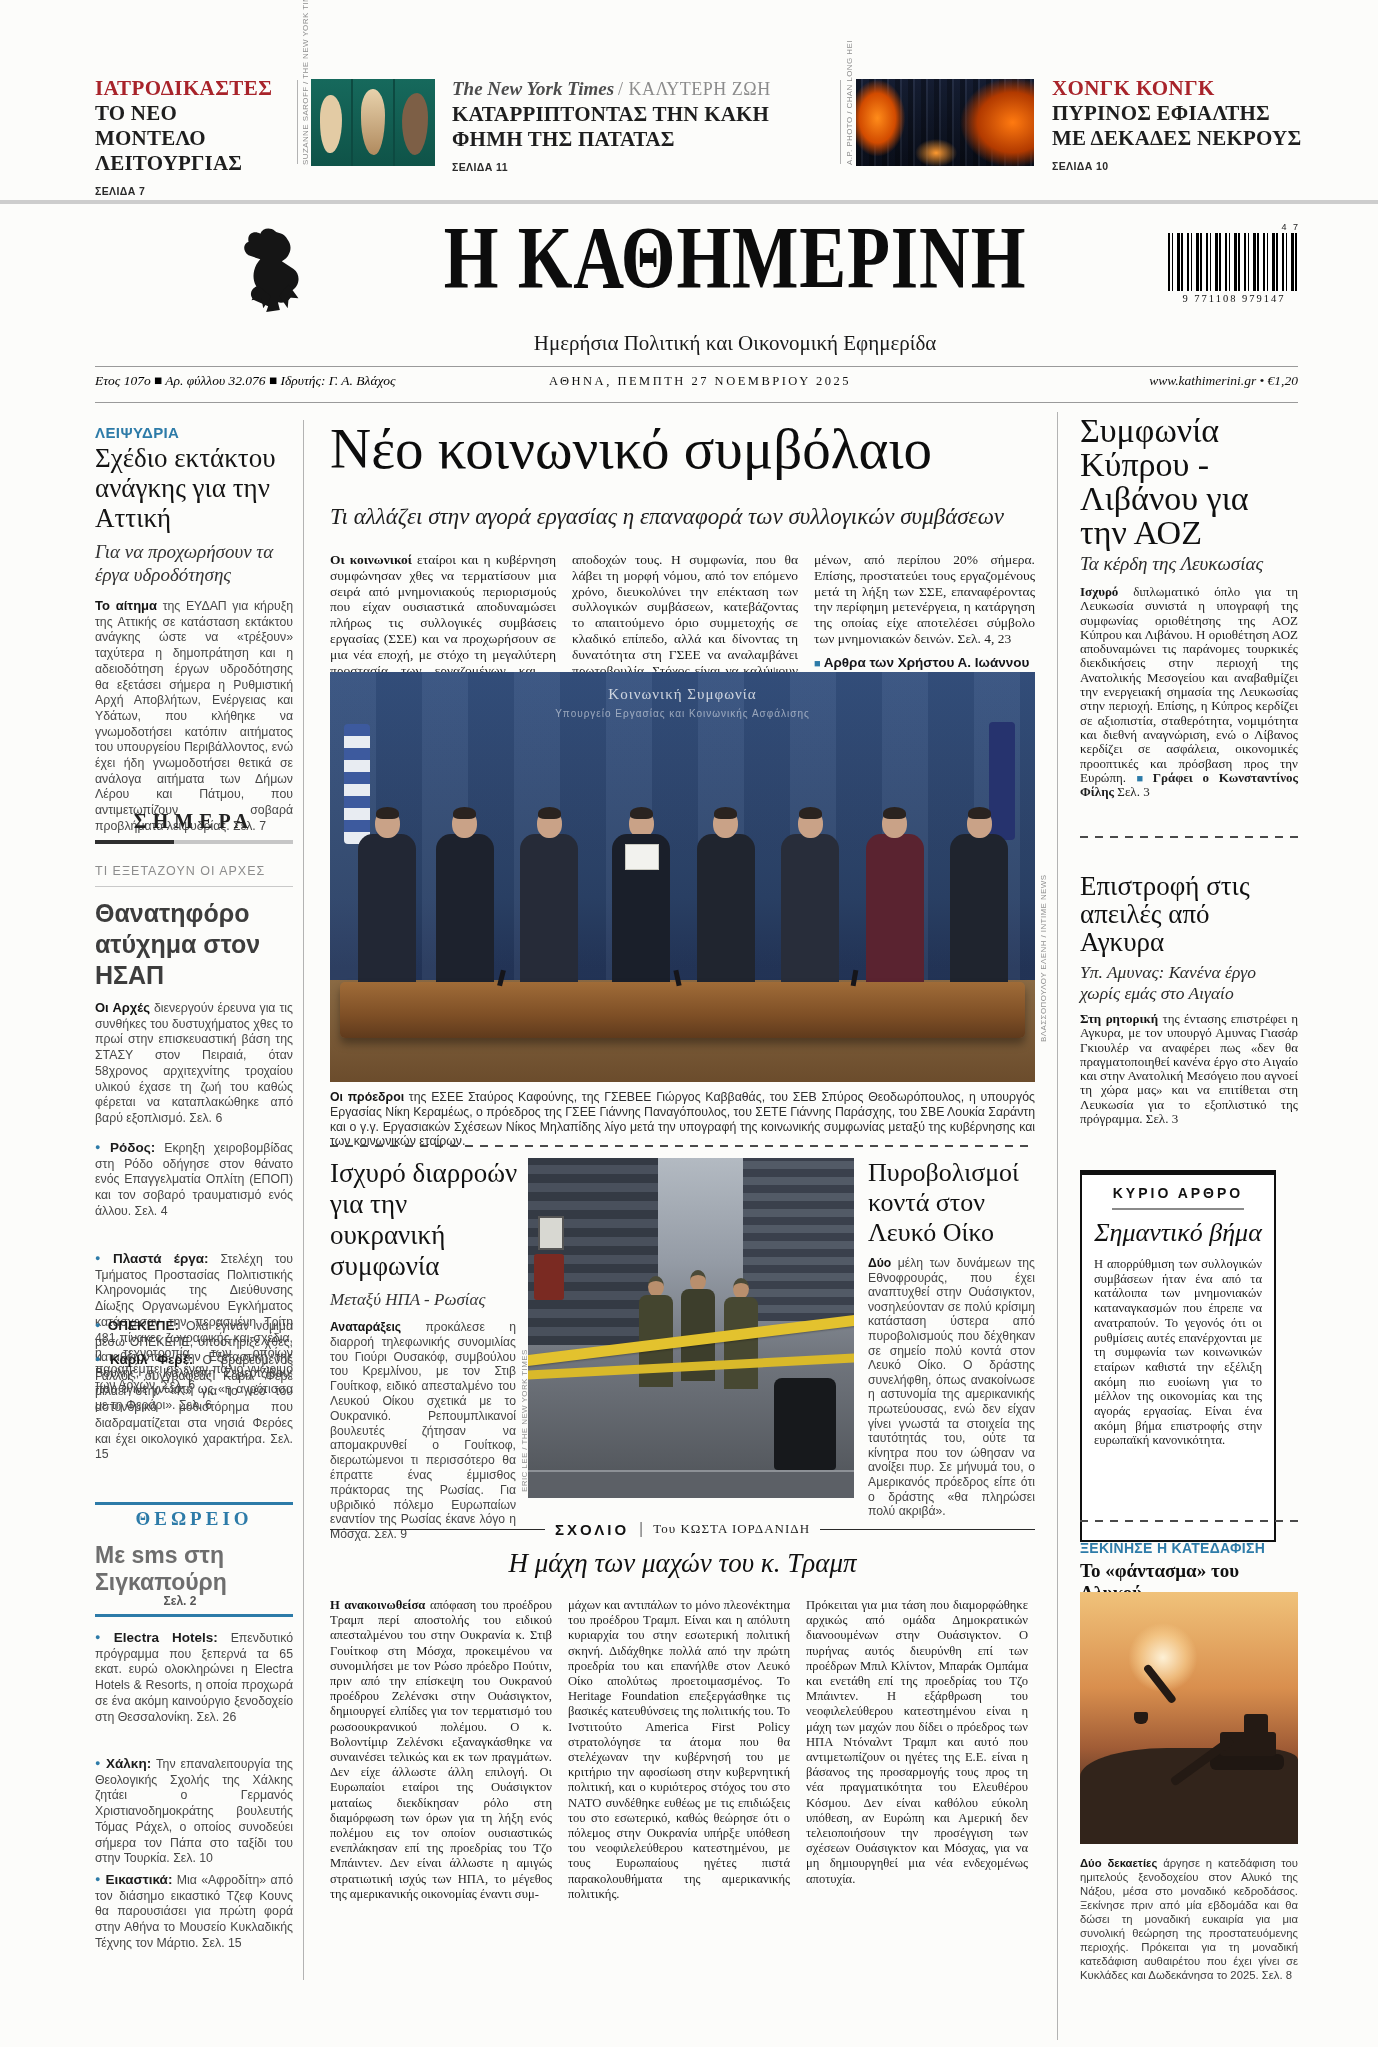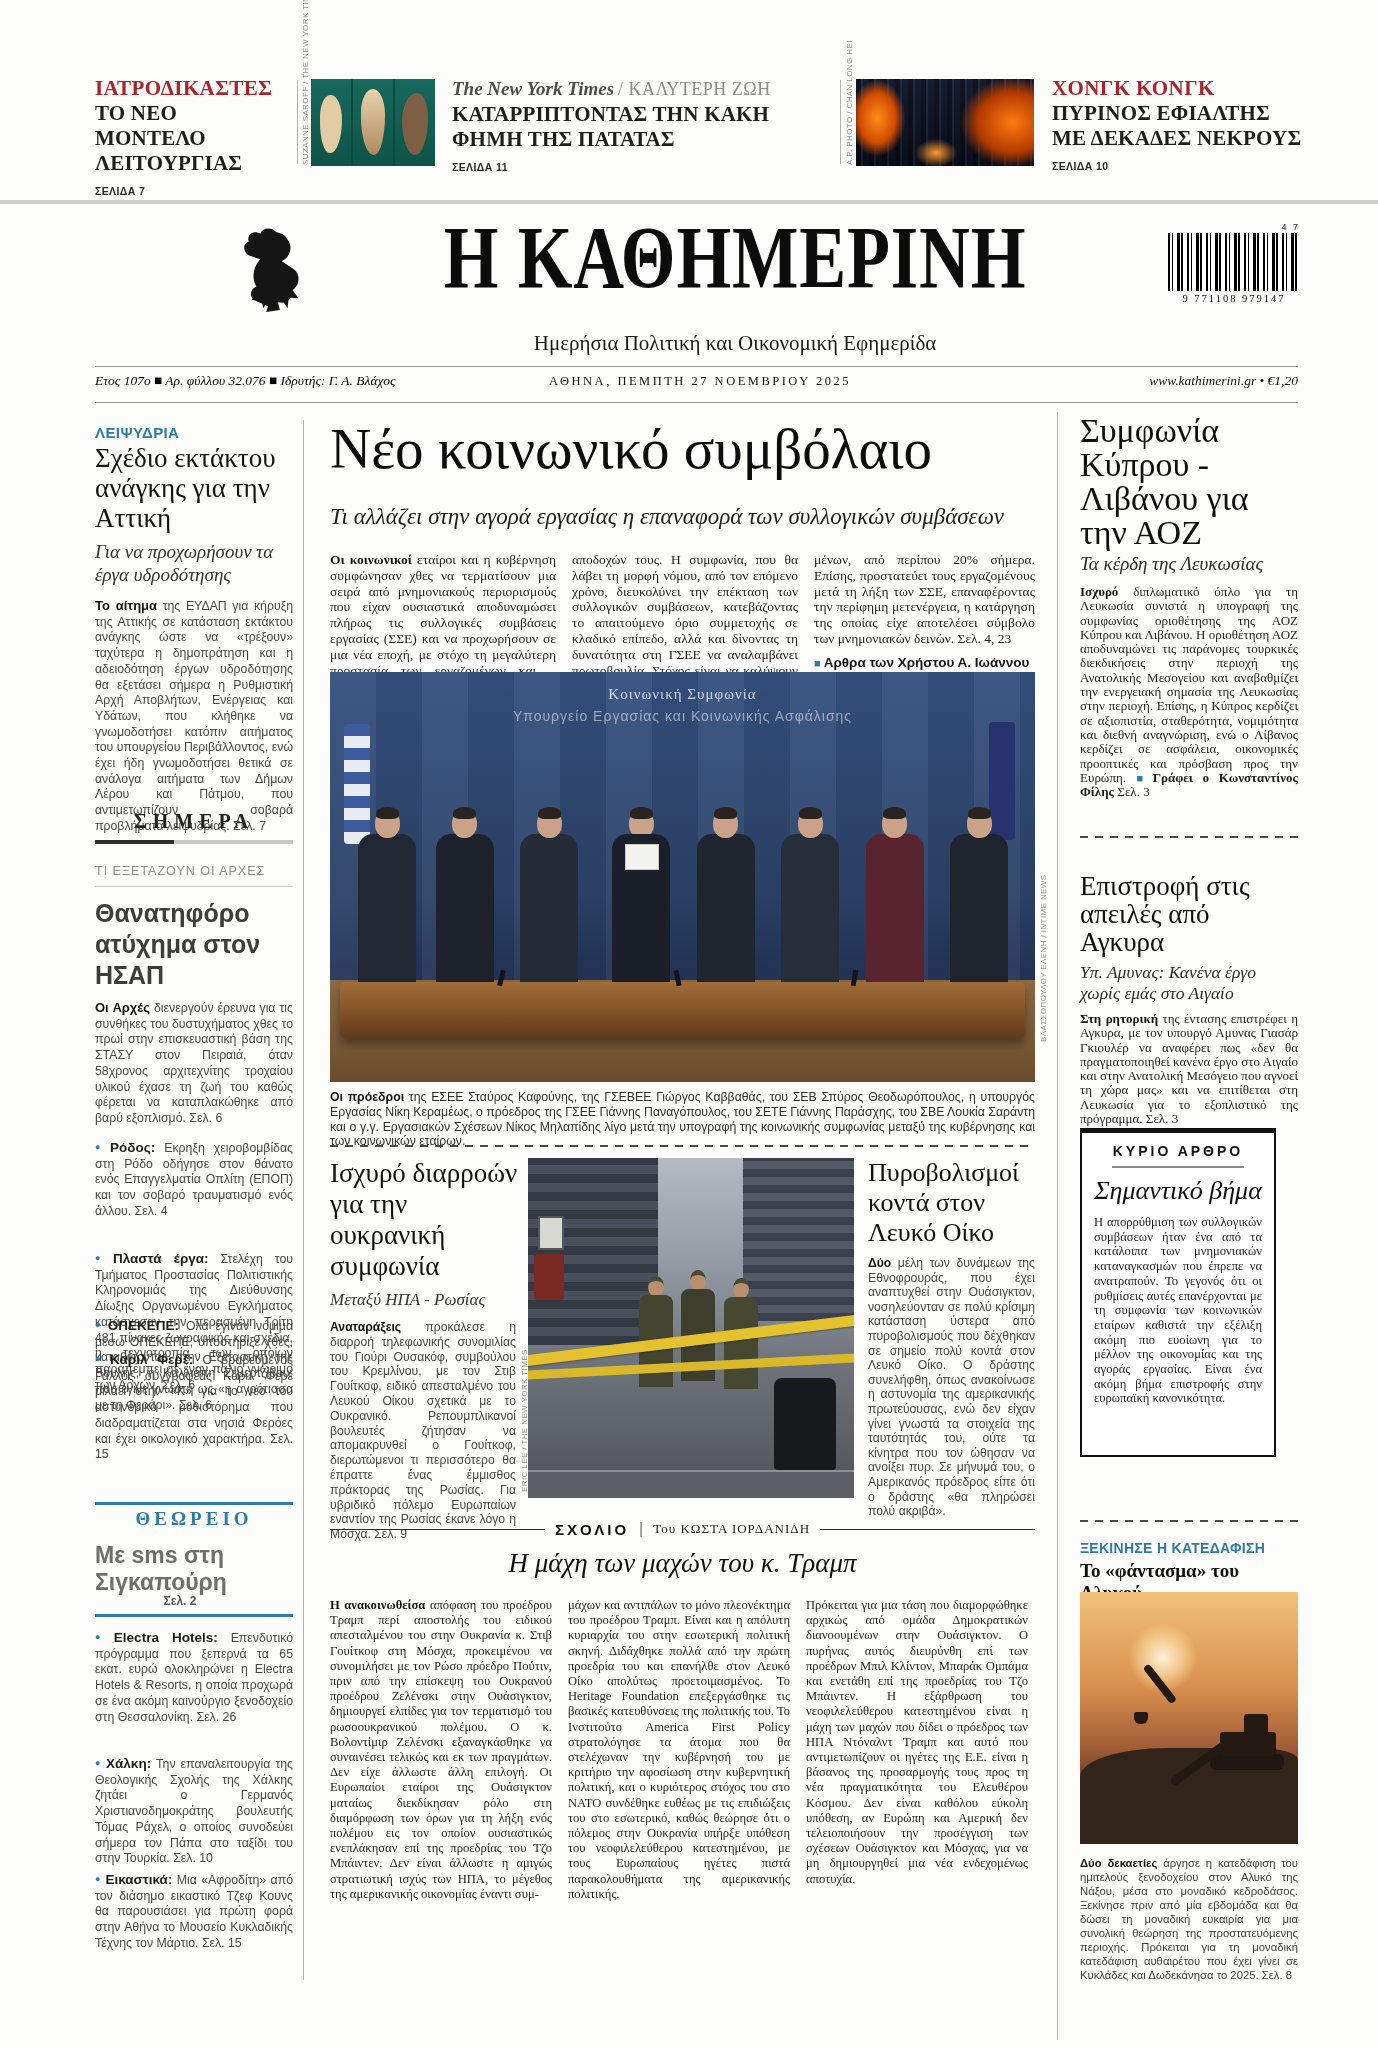--- a/index.html
+++ b/index.html
@@ -138,21 +138,21 @@
   </div>
   <div class="abs body-serif just" style="left:572px;top:552px;width:226px;font-size:13.5px;line-height:15.8px">αποδοχών τους. Η συμφωνία, που θα λάβει τη μορφή νόμου, από τον επόμενο χρόνο, διευκολύνει την επέκταση των συλλογικών συμβάσεων, κατεβάζοντας το απαιτούμενο όριο συμμετοχής σε κλαδικό επίπεδο, αλλά και δίνοντας τη δυνατότητα στη ΓΣΕΕ να αναλαμβάνει πρωτοβουλία. Στόχος είναι να καλύψουν οι ΣΣΕ το 80% των εργαζο-</div>
   <div class="abs body-serif just" style="left:814px;top:552px;width:221px;font-size:13.5px;line-height:15.8px">μένων, από περίπου 20% σήμερα. Επίσης, προστατεύει τους εργαζομένους μετά τη λήξη των ΣΣΕ, επαναφέροντας την περίφημη μετενέργεια, η κατάργηση της οποίας είχε αποτελέσει σύμβολο των μνημονιακών δεινών. Σελ. 4, 23</div>
   <div class="abs sans" style="left:814px;top:655px;width:221px;font-size:13.5px;line-height:16.5px;font-weight:bold;color:#15151a">
     <span class="sq" style="margin-left:0">■</span><span>Αρθρα των Χρήστου Α. Ιωάννου και Γιάννη Καρούζου Σελ. 23</span>
   </div>
 
   <div class="photo" style="left:330px;top:672px;width:705px;height:410px;background:linear-gradient(180deg,#35517f 0%,#2b4268 55%,#24365a 72%)">
     <div style="position:absolute;left:0;top:0;right:0;height:76%;background:repeating-linear-gradient(90deg,rgba(255,255,255,.045) 0 46px,rgba(0,0,0,.05) 46px 92px)"></div>
     <div class="serif center" style="position:absolute;left:0;top:14px;width:100%;color:rgba(255,255,255,.75);font-size:15px;letter-spacing:1px">Κοινωνική Συμφωνία</div>
-    <div class="sans center" style="position:absolute;left:0;top:36px;width:100%;color:rgba(255,255,255,.5);font-size:14px;letter-spacing:1px">Υπουργείο Εργασίας και Κοινωνικής Ασφάλισης</div>
+    <div class="sans center" style="position:absolute;left:0;top:36px;width:100%;color:rgba(255,255,255,.5);font-size:10px;letter-spacing:1px">Υπουργείο Εργασίας και Κοινωνικής Ασφάλισης</div>
     <div style="position:absolute;left:0;bottom:0;width:100%;height:25%;background:linear-gradient(180deg,#8a6a44,#6b4c2c)"></div>
     <div style="position:absolute;left:14px;top:52px;width:26px;height:120px;background:repeating-linear-gradient(180deg,#3d5a9e 0 12px,#e8ecf2 12px 24px);border-radius:4px"></div>
     <div style="position:absolute;right:20px;top:50px;width:26px;height:118px;background:#26336e;border-radius:4px"></div>
     <div class="person" style="left:4%;bottom:96px">
         <div class="head"></div>
         <div class="torso" style="background:#222734"></div>
       </div>
     <div class="person" style="left:15%;bottom:96px">
         <div class="head"></div>
         <div class="torso" style="background:#1d222d"></div>
@@ -254,21 +254,21 @@
     <span>διπλωματικό όπλο για τη Λευκωσία συνιστά η υπογραφή της συμφωνίας οριοθέτησης της ΑΟΖ Κύπρου και Λιβάνου. Η οριοθέτηση ΑΟΖ αποδυναμώνει τις παράνομες τουρκικές διεκδικήσεις στην περιοχή της Ανατολικής Μεσογείου και αναβαθμίζει την ενεργειακή σημασία της Λευκωσίας στην περιοχή. Επίσης, η Κύπρος κερδίζει σε αξιοπιστία, σταθερότητα, νομιμότητα και διεθνή αναγνώριση, ενώ ο Λίβανος κερδίζει σε ασφάλεια, οικονομικές προοπτικές και πρόσβαση προς την Ευρώπη.</span><span class="sq">■</span><b>Γράφει ο Κωνσταντίνος Φίλης</b> <span>Σελ. 3</span>
   </div>
   <div class="dashed" style="left:1080px;top:836px;width:218px"></div>
   <div class="abs serif" style="left:1080px;top:872px;width:218px;font-size:27px;line-height:28px;color:#101010">Επιστροφή στις απειλές από Αγκυρα</div>
   <div class="abs serif" style="left:1080px;top:962px;width:218px;font-style:italic;font-size:17.5px;line-height:21px;color:#2b2b2b">Υπ. Αμυνας: Κανένα έργο χωρίς εμάς στο Αιγαίο</div>
   <div class="abs body-serif just" style="left:1080px;top:1012px;width:218px;font-size:13px;line-height:14.3px">
     <span class="lead-in">Στη ρητορική</span>
     <span>της έντασης επιστρέφει η Αγκυρα, με τον υπουργό Αμυνας Γιασάρ Γκιουλέρ να αναφέρει πως «δεν θα πραγματοποιηθεί κανένα έργο στο Αιγαίο και στην Ανατολική Μεσόγειο που αγνοεί τη χώρα μας» και να επιτίθεται στη Λευκωσία για το εξοπλιστικό της πρόγραμμα. Σελ. 3</span>
   </div>
 
-  <div class="abs" style="left:1080px;top:1128px;width:196px;height:329px;box-sizing:border-box;border:2px solid #101010;border-top-width:5px;background:#fff;padding:10px 12px">
+  <div class="abs" style="left:1080px;top:1170px;width:196px;height:372px;box-sizing:border-box;border:2px solid #101010;border-top-width:5px;background:#fff;padding:10px 12px">
     <div class="sans center" style="font-size:14px;font-weight:bold;letter-spacing:3px;color:#111">ΚΥΡΙΟ ΑΡΘΡΟ</div>
     <div style="width:78%;height:2px;background:#8a8a8a;margin:7px auto 8px"></div>
     <div class="serif center" style="font-style:italic;font-size:26px;line-height:29px;color:#101010">Σημαντικό βήμα</div>
     <div class="serif just" style="margin-top:10px;font-size:12.6px;line-height:14.7px;color:#1c1c1c">Η απορρύθμιση των συλλογικών συμβάσεων ήταν ένα από τα κατάλοιπα των μνημονιακών καταναγκασμών που έπρεπε να ανατραπούν. Το γεγονός ότι οι ρυθμίσεις αυτές επανέρχονται με τη συμφωνία των κοινωνικών εταίρων καθιστά την εξέλιξη ακόμη πιο ευοίωνη για το μέλλον της οικονομίας και της αγοράς εργασίας. Είναι ένα ακόμη βήμα επιστροφής στην ευρωπαϊκή κανονικότητα.</div>
   </div>
   <div class="dashed" style="left:1080px;top:1520px;width:218px"></div>
   <div class="abs sans" style="left:1080px;top:1540px;font-size:14px;font-weight:bold;color:#2d7ba8;letter-spacing:.3px">ΞΕΚΙΝΗΣΕ Η ΚΑΤΕΔΑΦΙΣΗ</div>
   <div class="abs serif" style="left:1080px;top:1560px;width:218px;font-size:19px;font-weight:bold;color:#101010">Το «φάντασμα» του Αλυκού</div>
 
   <div class="photo" style="left:1080px;top:1592px;width:218px;height:252px;background:

